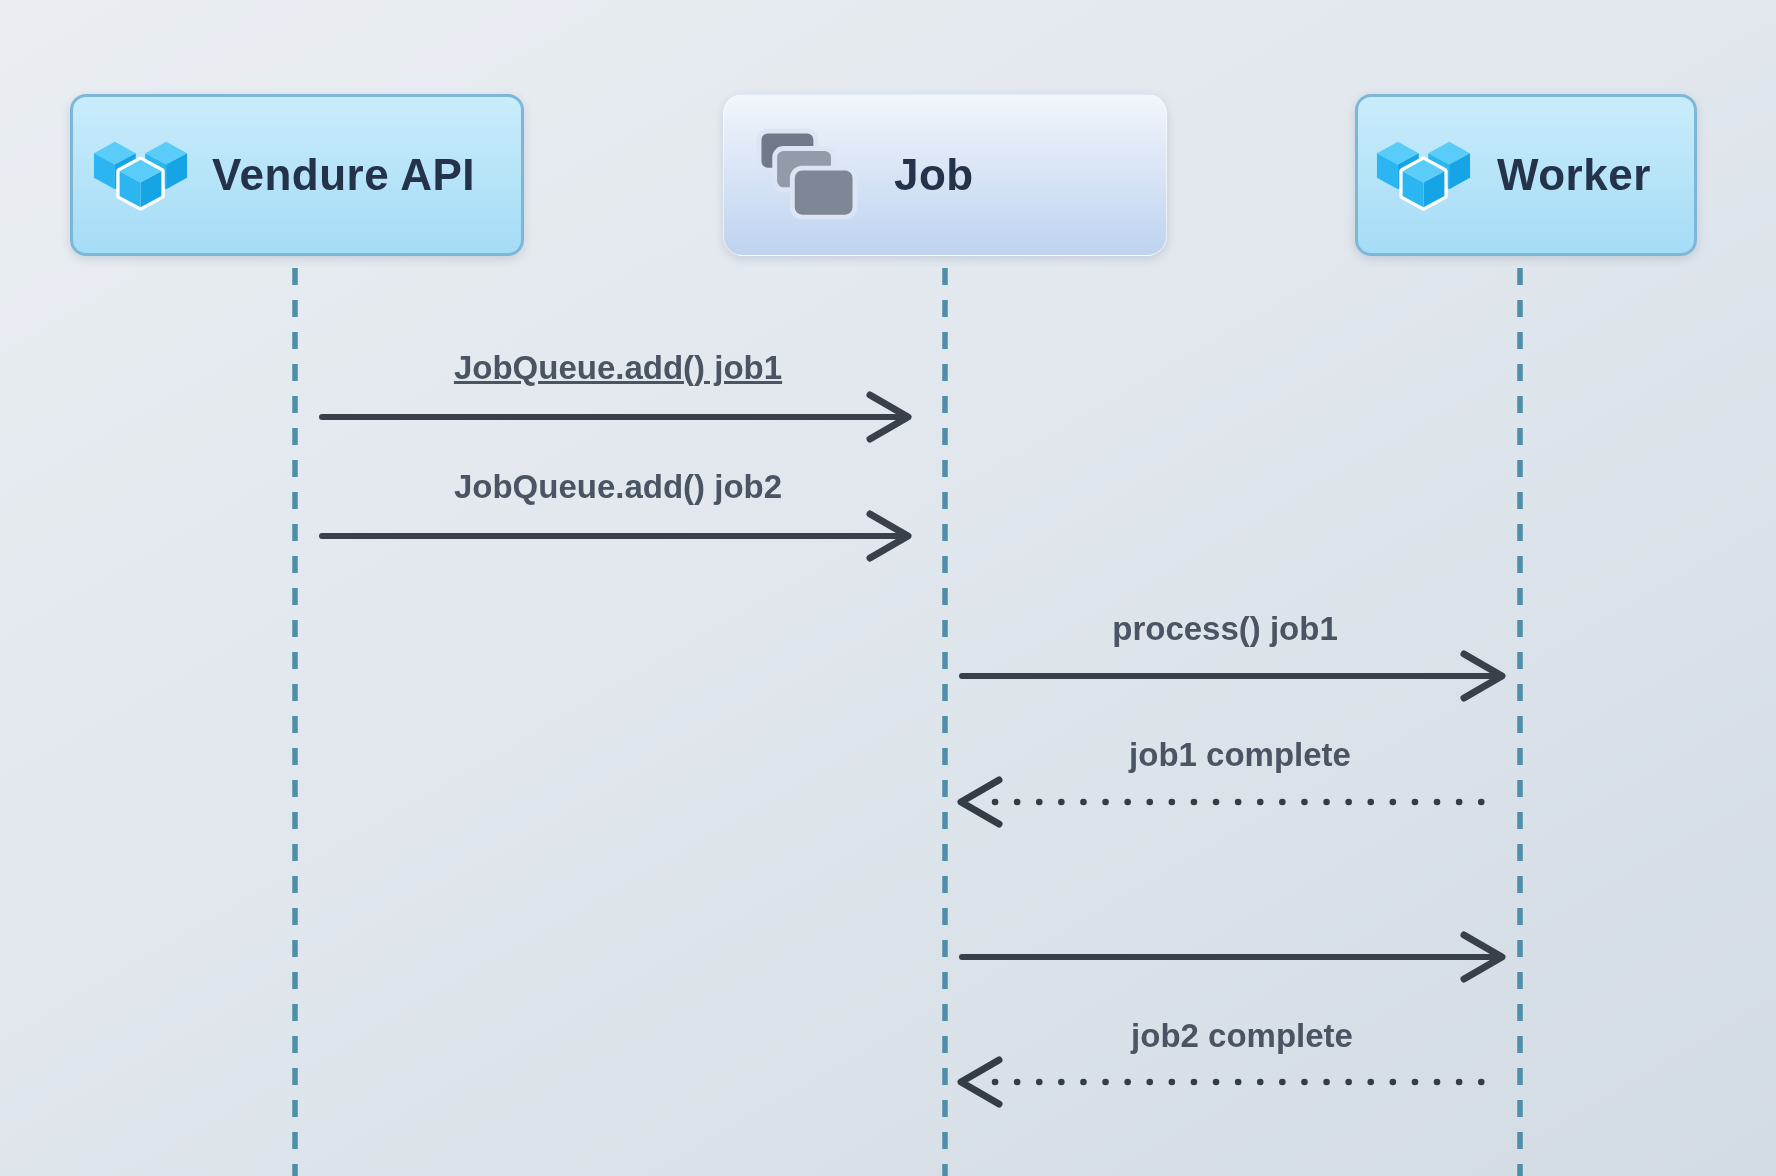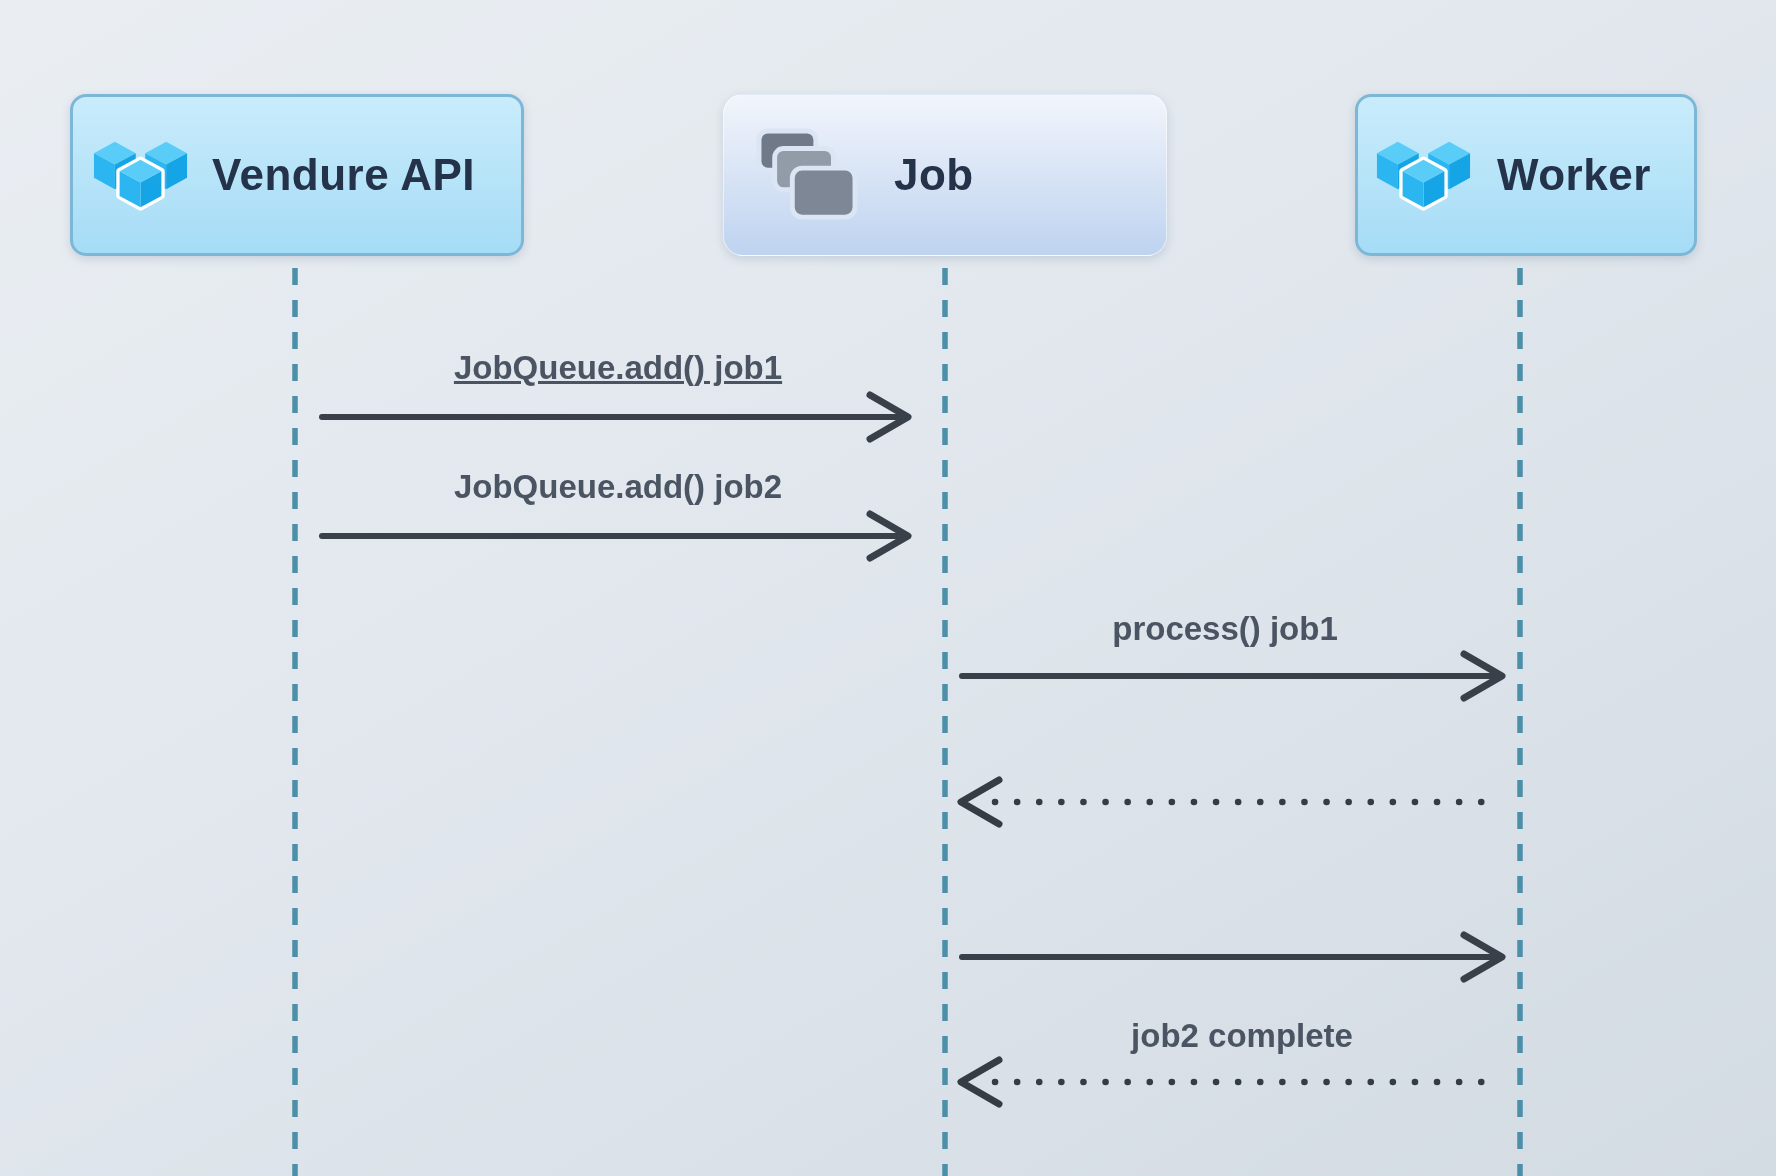--- a/index.html
+++ b/index.html
@@ -126,15 +126,16 @@
   <div class="participant participant-light" style="left:723px;width:444px;padding-left:32px;gap:36px;">
     <svg class="icon-box" width="102" height="94" viewBox="0 0 104 96">
       <use href="#job-stack"></use>
     </svg>
     <span class="participant-label">Job</span>
   </div>
 
   <span class="msg-label" style="left:618px;top:368px;text-decoration:underline;">JobQueue.add() job1</span>
   <span class="msg-label" style="left:618px;top:487px;">JobQueue.add() job2</span>
   <span class="msg-label" style="left:1217px;top:629px;margin-left:8px;">process() job1</span>
+  <span class="msg-label" style="left:1240px;top:755px;">job1 complete</span>
   <span class="msg-label" style="left:1242px;top:1036px;">job2 complete</span>
 
 </div>
 
 </body></html>

